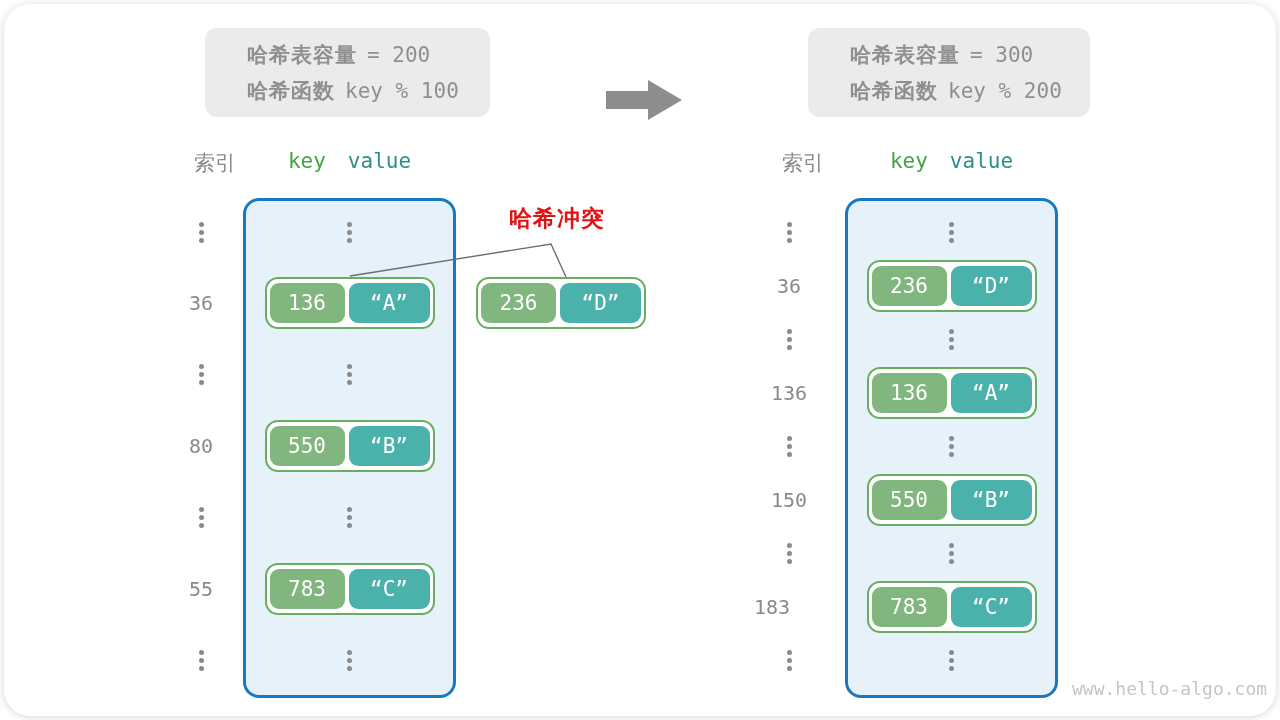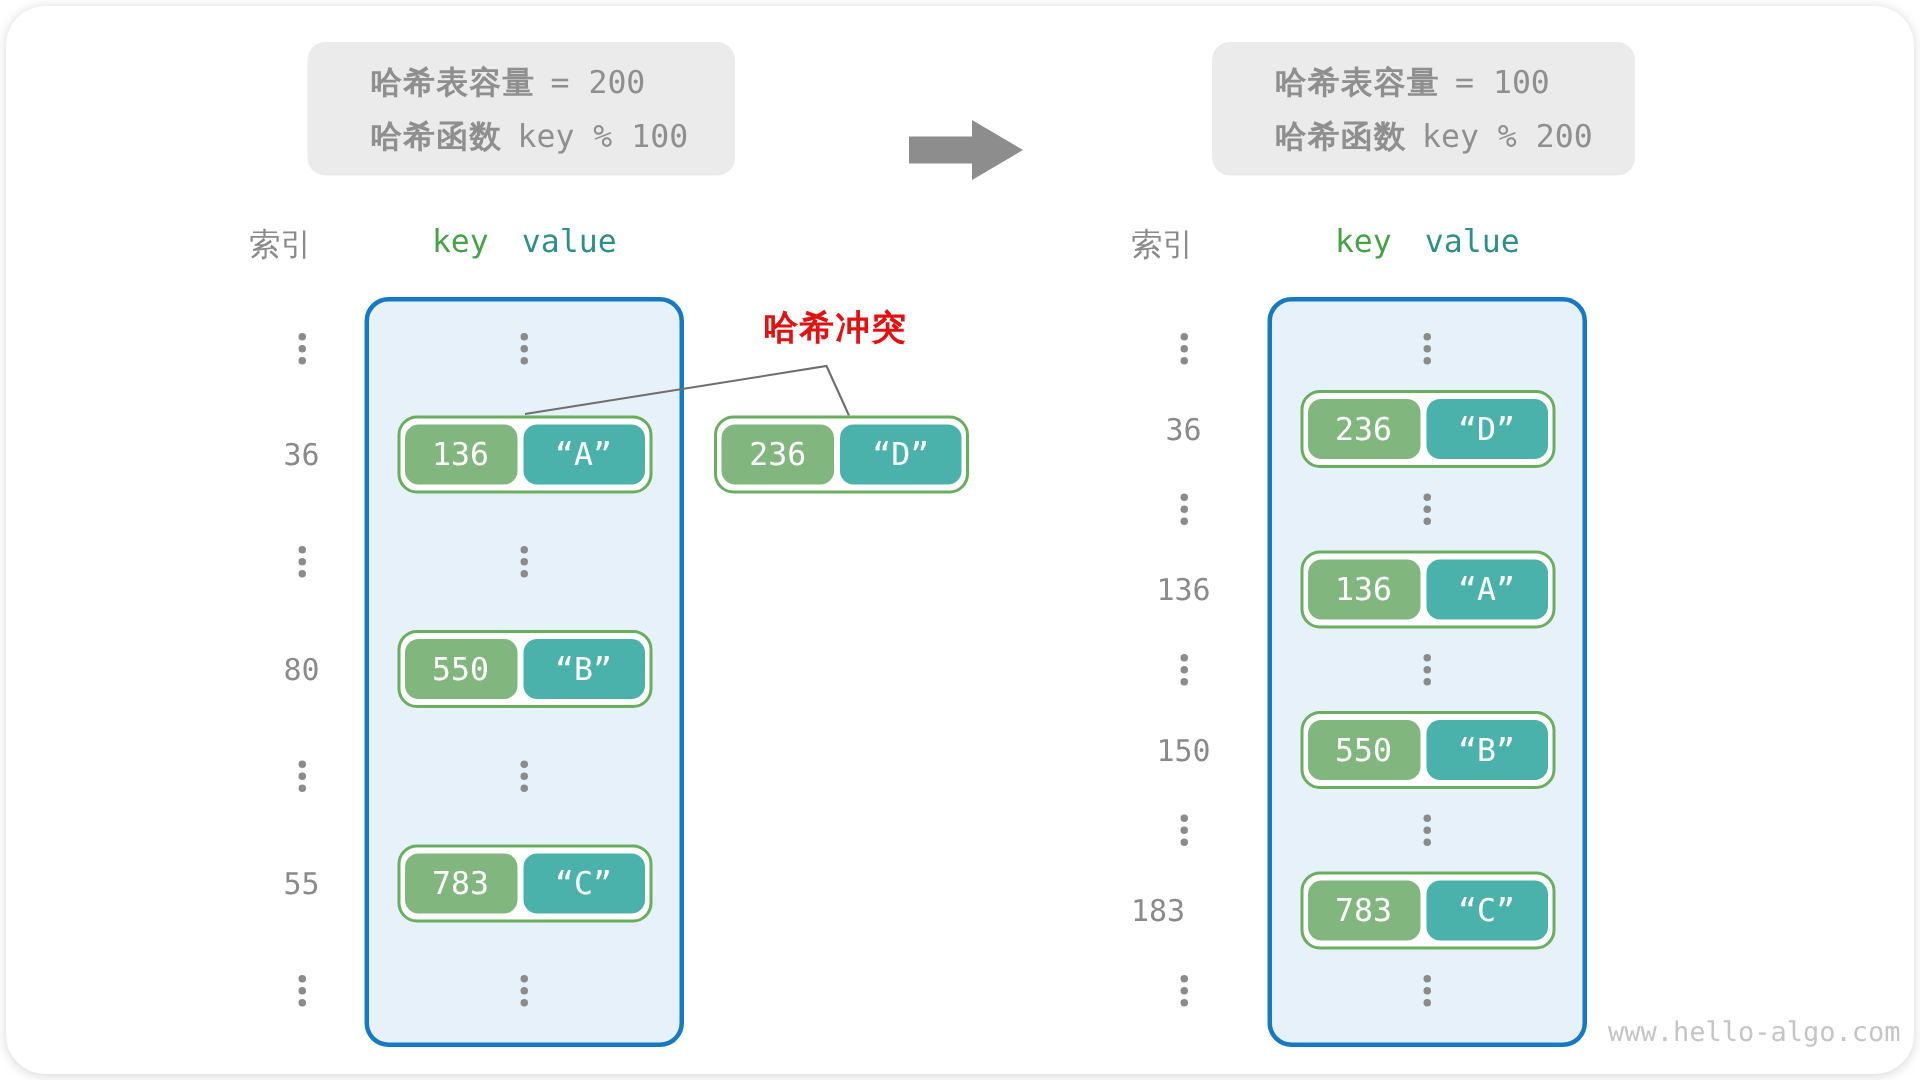--- a/index.html
+++ b/index.html
@@ -13,21 +13,21 @@
           display:flex;flex-direction:column;justify-content:center;gap:8px;
           padding-left:23px;box-sizing:border-box;}
   .cap-line{display:flex;align-items:baseline;gap:10px;font-size:21px;color:#8f8f8f;}
   .cap-line .zh{font-weight:700;letter-spacing:1px;margin-left:19px;}
   .mono{font-family:"DejaVu Sans Mono","Liberation Mono",monospace;}
 
   .main-title{position:absolute;left:520px;top:31px;width:250px;text-align:center;
               font-size:23px;font-weight:700;color:#1d1d1d;letter-spacing:2px;z-index:3;}
 
   
-  .panel-hdr-cjk{position:absolute;top:149px;width:70px;text-align:left;
+  .panel-hdr-cjk{position:absolute;top:149px;width:70px;text-align:right;
                  font-size:21px;color:#8a8a8a;z-index:3;}
   .panel-hdr-kv{position:absolute;top:149px;width:213px;display:flex;
                 justify-content:center;gap:22px;z-index:3;
                 font-family:"DejaVu Sans Mono","Liberation Mono",monospace;font-size:21px;}
   .kv-key{color:#47a247;}
   .kv-val{color:#2e8f89;}
 
   .bucket-container{position:absolute;top:198px;width:213px;height:500px;box-sizing:border-box;
              background:#e7f1fa;border:3px solid #1779c1;border-radius:16px;z-index:1;}
 
@@ -73,21 +73,21 @@
     </div>
   </div>
 
   <svg id="expand-arrow" width="76" height="40" viewBox="0 0 76 40">
     <polygon points="0,11 42,11 42,0 76,20 42,40 42,29 0,29" fill="#8d8d8d"></polygon>
   </svg>
 
   <div class="capbox" style="left:808px;top:28px;width:282px;height:89px;">
     <div class="cap-line">
       <span class="zh">哈希表容量</span>
-      <span class="mono">= 100</span>
+      <span class="mono">= 300</span>
     </div>
     <div class="cap-line">
       <span class="zh">哈希函数</span>
       <span class="mono">key % 200</span>
     </div>
   </div>
 
   <div id="panels">
       <div class="panel-hdr-cjk" style="left:166px;">索引</div>
       <div class="panel-hdr-kv" style="left:243px;">

